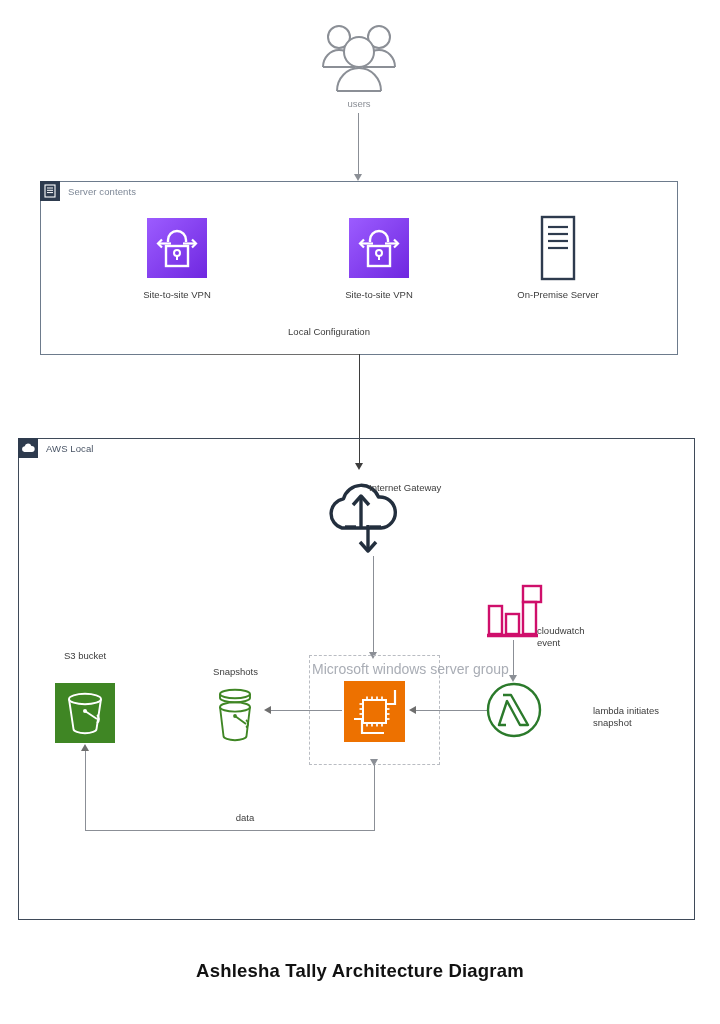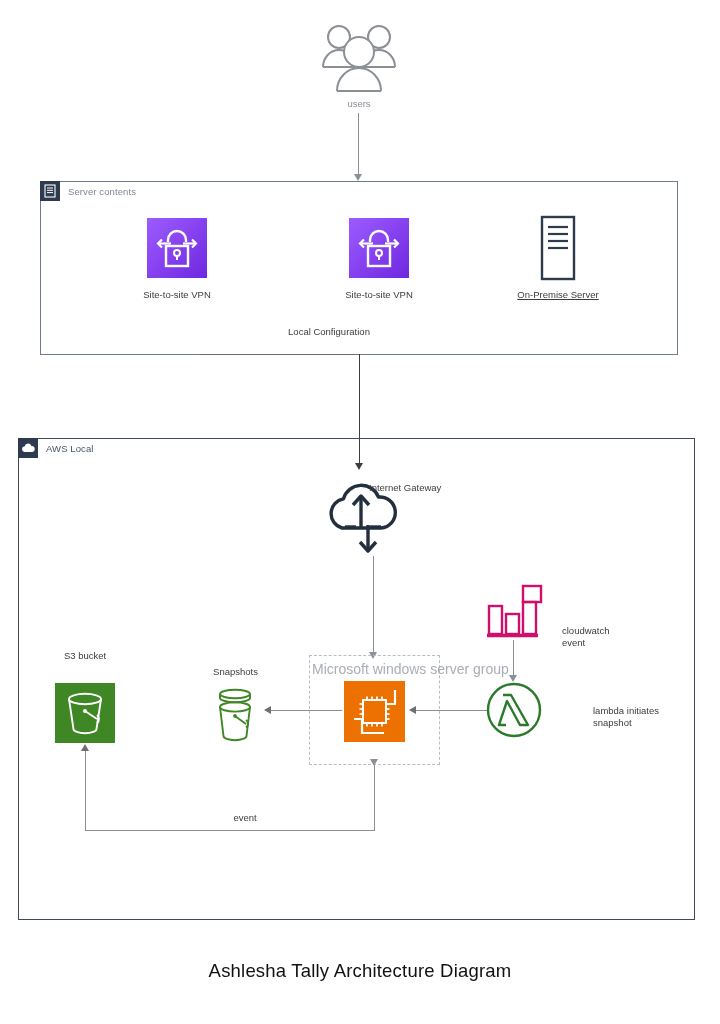--- a/index.html
+++ b/index.html
@@ -98,21 +98,21 @@
     border-bottom: 4px solid transparent;
     border-right: 7px solid #6e6e6e;
   }
 
   
   .diagram-title {
     position: absolute;
     width: 720px;
     text-align: center;
     font-size: 18.5px;
-    font-weight: normal;
+    font-weight: bold;
     color: #111111;
     letter-spacing: .2px;
   }
 
   svg { display: block; overflow: visible; }
 </style>
 </head>
 <body>
 
 <div id="canvas">
@@ -194,21 +194,21 @@
 
   <div class="abs" style="left:540px; top:215px;">
     <svg width="36" height="66" viewBox="0 0 36 66">
       <rect x="2" y="2" width="32" height="62" fill="#ffffff" stroke="#2e3b4e" stroke-width="2.4"></rect>
       <line x1="8" y1="12" x2="28" y2="12" stroke="#2e3b4e" stroke-width="2.2"></line>
       <line x1="8" y1="19" x2="28" y2="19" stroke="#2e3b4e" stroke-width="2.2"></line>
       <line x1="8" y1="26" x2="28" y2="26" stroke="#2e3b4e" stroke-width="2.2"></line>
       <line x1="8" y1="33" x2="28" y2="33" stroke="#2e3b4e" stroke-width="2.2"></line>
     </svg>
   </div>
-  <div class="node-label" style="left:498px; top:289px; width:120px;text-decoration:underline;">On-Premise Server</div>
+  <div class="node-label" style="left:498px; top:289px; width:120px;">On-Premise Server</div>
 
   <div class="node-label" style="left:249px; top:326px; width:160px;">Local Configuration</div>
 
   <div class="line-h black" style="left:200px; top:354px; width:160px;"></div>
   <div class="line-v black" style="left:359px; top:354px; height:111px;"></div>
   <div class="arrow down black" style="left:355px; top:463px;"></div>
 
   <div class="group-box aws" style="left:18px; top:438px; width:677px; height:482px;">
     <div class="gb-border"></div>
     <div class="gb-tab">
@@ -301,36 +301,36 @@
 
   <div class="abs" style="left:485px; top:584px;">
     <svg width="62" height="58" viewBox="0 0 62 58">
       <rect x="4" y="22" width="13" height="28" fill="none" stroke="#cf0f6b" stroke-width="2.4"></rect>
       <rect x="21" y="30" width="13" height="20" fill="none" stroke="#cf0f6b" stroke-width="2.4"></rect>
       <rect x="38" y="18" width="13" height="32" fill="none" stroke="#cf0f6b" stroke-width="2.4"></rect>
       <rect x="38" y="2" width="18" height="16" fill="none" stroke="#cf0f6b" stroke-width="2.4"></rect>
       <line x1="2" y1="51.5" x2="53" y2="51.5" stroke="#cf0f6b" stroke-width="3.4"></line>
     </svg>
   </div>
-  <div class="node-label multi" style="left:562px; top:625px; width:70px; text-align:left;">cloudwatch event</div>
+  <div class="node-label multi" style="left:537px; top:625px; width:70px; text-align:left;">cloudwatch event</div>
 
   <div class="line-v" style="left:513px; top:640px; height:38px;"></div>
   <div class="arrow down" style="left:509px; top:675px;"></div>
 
   <div class="abs" style="left:486px; top:682px;">
     <svg width="56" height="56" viewBox="0 0 56 56">
       <circle cx="28" cy="28" r="26" fill="#ffffff" stroke="#2b7a2b" stroke-width="2.4"></circle>
       <path d="M17 13 L25 13 L42 43 L34 43 L21 19 L13 43 L20 43" fill="none" stroke="#2b7a2b" stroke-width="2.4" stroke-linejoin="round"></path>
     </svg>
   </div>
   <div class="node-label multi" style="left:548px; top:705px; width:84px; text-align:left;margin-left:45px;">lambda initiates snapshot</div>
 
   <div class="line-v" style="left:374px; top:765px; height:66px;"></div>
   <div class="line-h" style="left:85px; top:830px; width:290px;"></div>
   <div class="line-v" style="left:85px; top:750px; height:81px;"></div>
   <div class="arrow up" style="left:81px; top:744px;"></div>
-  <div class="node-label" style="left:205px; top:812px; width:80px;">event</div>
+  <div class="node-label" style="left:205px; top:812px; width:80px;">data</div>
 
   <div class="arrow down" style="left:370px; top:759px;"></div>
 
   <div class="diagram-title" style="left:0; top:960px;">Ashlesha Tally Architecture Diagram</div>
 
 </div>
 
 </body></html>

